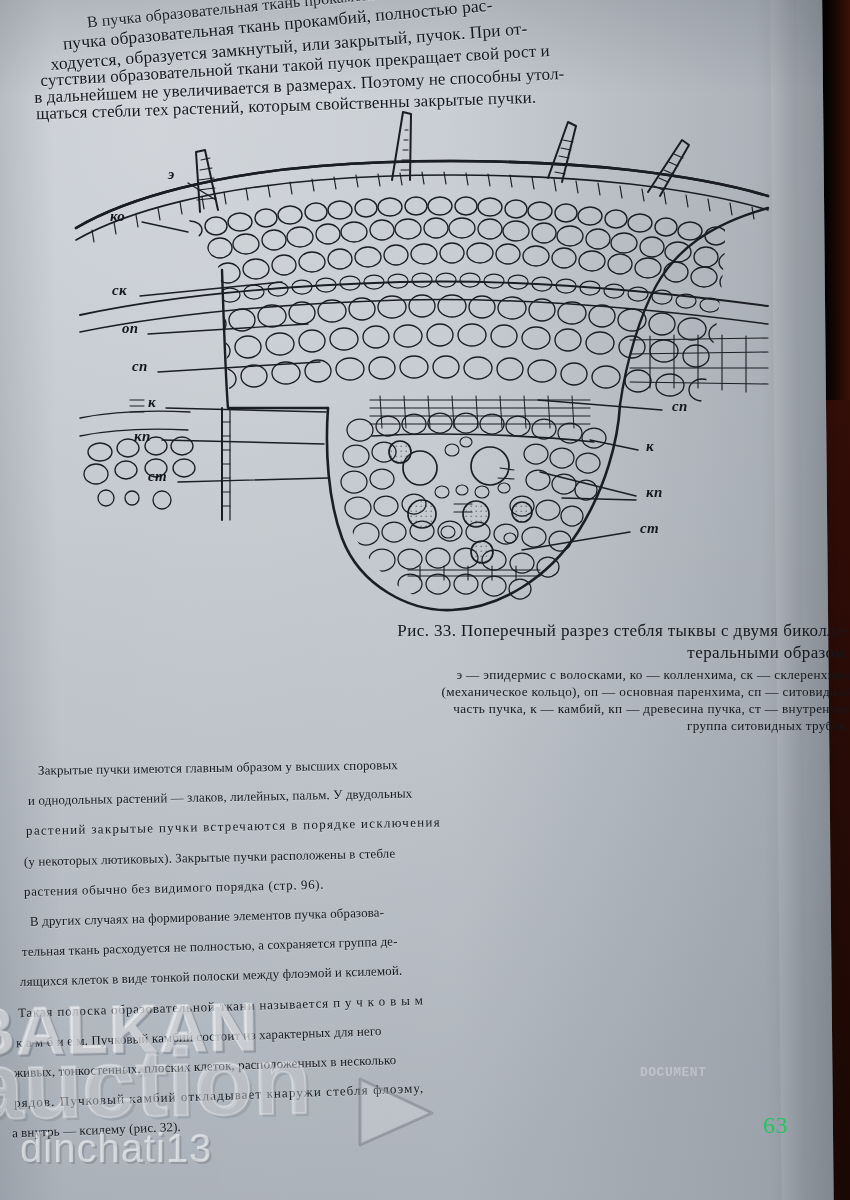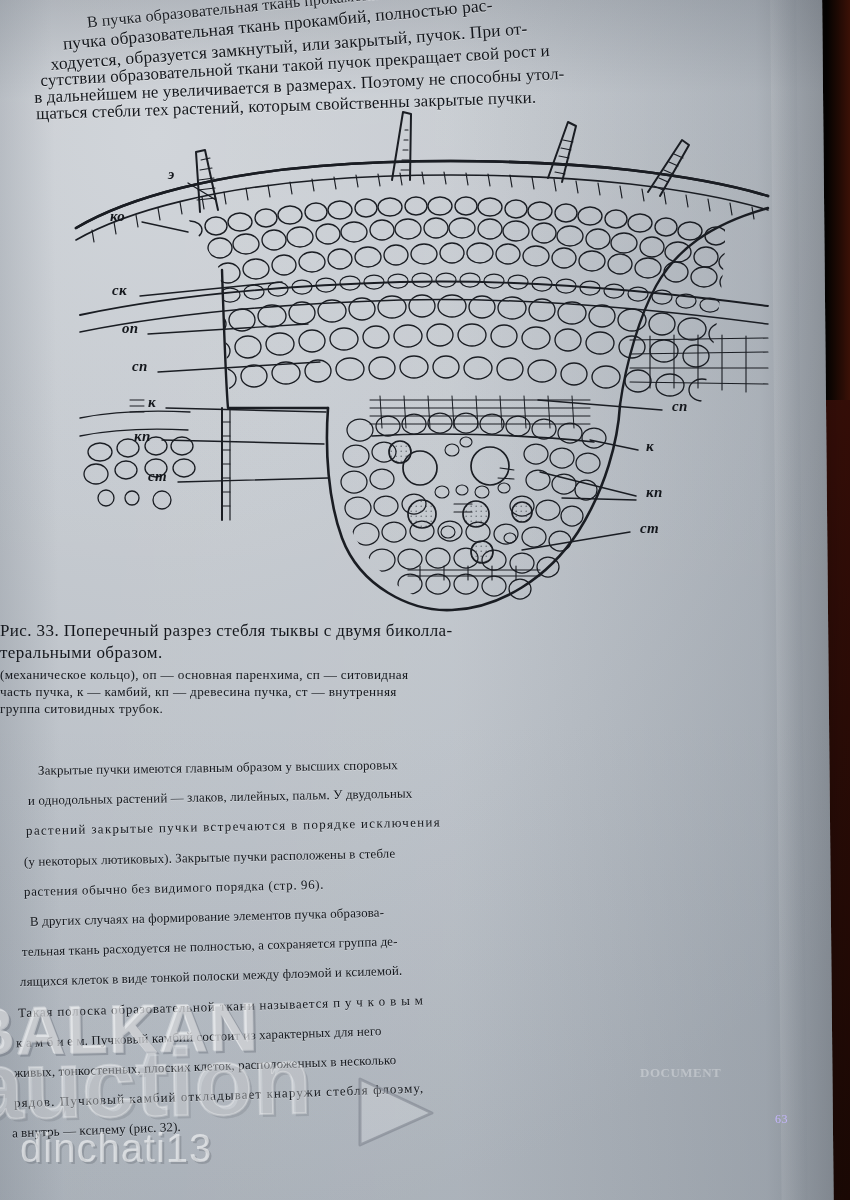--- a/index.html
+++ b/index.html
@@ -58,21 +58,21 @@
 
   
   .figure{position:absolute;left:70px;top:100px;width:700px;height:520px;}
   .fig-label{
     position:absolute;color:#14171c;font-style:italic;
     font-family:"Liberation Serif", serif;font-size:15px;font-weight:600;
     letter-spacing:.3px;
   }
 
   
-  .cap{position:absolute;left:0;width:850px;text-align:left;color:#15181d;}
+  .cap{position:absolute;left:0;width:850px;text-align:right;color:#15181d;}
   .cap-main{
     top:620px;font-size:17px;line-height:22px;letter-spacing:.4px;
   }
   .cap-main .l{display:block;}
   .cap-legend{
     top:666px;font-size:13.2px;line-height:17px;letter-spacing:.35px;
   }
   .cap-legend .l{display:block;}
 
   
@@ -81,22 +81,22 @@
     color:#14171c;font-size:13px;line-height:30.2px;
     text-align:justify;letter-spacing:.1px;
   }
   .bline{
     white-space:nowrap;display:block;transform-origin:left center;
     text-shadow:0 1px 0 rgba(255,255,255,.28);
   }
 
   
   .pageno{
-    position:absolute;right:62px;top:1112px;color:#c4b5fd;
-    font-size:12px;letter-spacing:.5px;
+    position:absolute;right:62px;top:1112px;color:#22c55e;
+    font-size:24px;letter-spacing:.5px;
   }
 
   
   .wm{position:absolute;pointer-events:none;user-select:none;}
   .wm-balkan{
     left:-34px;top:990px;font-size:68px;font-weight:700;
     font-family:"Liberation Sans", sans-serif;letter-spacing:1px;
     color:rgba(255,255,255,.42);
     text-shadow:2px 2px 0 rgba(90,95,105,.35), -1px -1px 0 rgba(255,255,255,.35);
     transform:rotate(-1deg);
@@ -113,21 +113,21 @@
     left:20px;top:1126px;font-size:40px;font-weight:400;
     font-family:"Liberation Sans", sans-serif;letter-spacing:1px;
     color:rgba(255,255,255,.55);
     text-shadow:2px 2px 0 rgba(100,106,116,.35);
   }
   .wm-play{
     left:352px;top:1075px;width:84px;height:74px;
   }
   .wm-small{
     left:640px;top:1065px;font-size:13px;font-weight:700;
-    font-family:Liberation Serif, serif;
+    font-family:Liberation Mono, monospace;
     color:rgba(255,255,255,.30);letter-spacing:.5px;
   }
 </style>
 </head>
 <body>
 
 <div id="stage">
 
   <div class="bg-dark"></div>
   <div class="bg-black-strip"></div>
@@ -566,20 +566,21 @@
       <span class="fig-label" style="left:576px;top:384px;">кп</span>
       <span class="fig-label" style="left:570px;top:420px;">ст</span>
     </div>
 
     <div class="cap cap-main">
       <span class="l">Рис. 33. Поперечный разрез стебля тыквы с двумя биколла-</span>
       <span class="l">теральными образом.</span>
     </div>
 
     <div class="cap cap-legend">
+      <span class="l">э — эпидермис с волосками, ко — колленхима, ск — склеренхима</span>
       <span class="l">(механическое кольцо), оп — основная паренхима, сп — ситовидная</span>
       <span class="l">часть пучка, к — камбий, кп — древесина пучка, ст — внутренняя</span>
       <span class="l">группа ситовидных трубок.</span>
     </div>
 
     <div class="body">
       <span class="bline" style="transform:rotate(-0.9deg) translateX(14px);">    Закрытые пучки имеются главным образом у высших споровых</span>
       <span class="bline" style="transform:rotate(-1.1deg) translateX(4px);">и однодольных растений — злаков, лилейных, пальм. У двудольных</span>
       <span class="bline" style="transform:rotate(-1.2deg) translateX(2px);letter-spacing:1.3px;">растений закрытые пучки встречаются в порядке исключения</span>
       <span class="bline" style="transform:rotate(-1.3deg) translateX(0px);">(у некоторых лютиковых). Закрытые пучки расположены в стебле</span>

